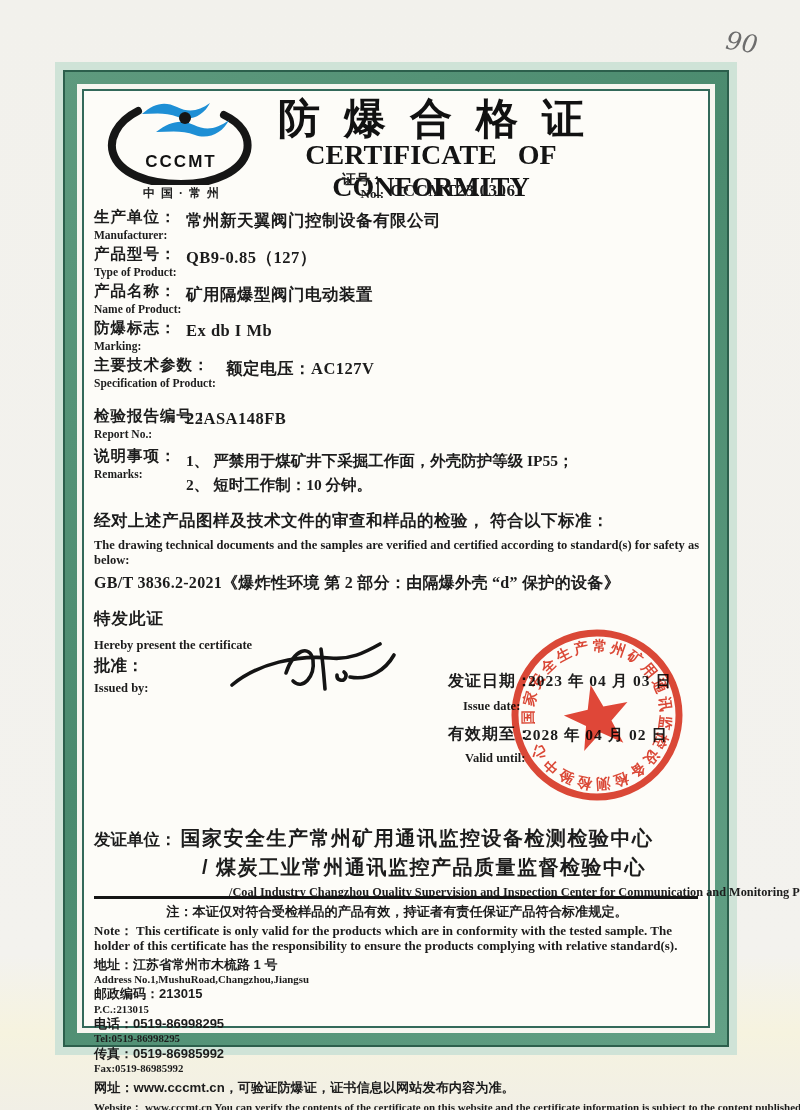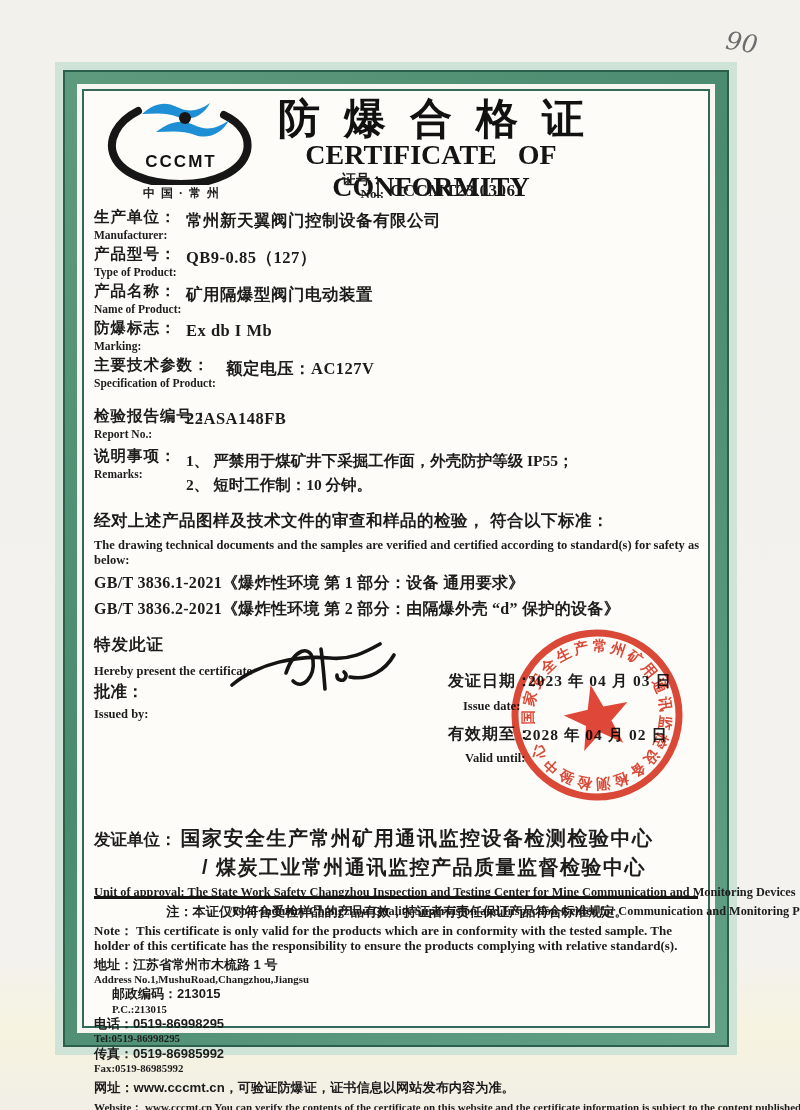--- a/index.html
+++ b/index.html
@@ -87,21 +87,21 @@
   .appr-en{font-family:"Liberation Serif",serif;font-size:12.3px;font-weight:bold;margin-top:4px;white-space:nowrap;}
   .appr-en2{font-family:"Liberation Serif",serif;font-size:12.3px;font-weight:bold;margin-left:135px;white-space:nowrap;}
   .divider{position:absolute;left:10px;right:10px;top:805px;height:3px;background:#151515;}
 
   
   .footer{position:absolute;left:10px;right:8px;top:812px;}
   .note-cn{font-size:13.2px;font-weight:bold;text-align:center;}
   .note-en{font-family:"Liberation Serif",serif;font-size:13px;font-weight:bold;line-height:1.18;margin-top:2px;}
   .addr-row{display:flex;margin-top:3px;flex-direction:column;}
   .addr-col{line-height:1.25;}
-  .c1{width:212px;}.c2{width:122px;margin-left:18px;}.c3{width:148px;}.c4{flex:1;}
+  .c1{width:212px;}.c2{width:122px;}.c3{width:148px;}.c4{flex:1;}
   .addr-cn{font-size:13px;font-weight:bold;white-space:nowrap;}
   .addr-en{font-family:"Liberation Serif",serif;font-size:10.8px;font-weight:bold;white-space:nowrap;}
   .web-cn{font-size:13.2px;font-weight:bold;margin-top:3px;}
   .web-en{font-family:"Liberation Serif",serif;font-size:11px;font-weight:bold;margin-top:3px;white-space:nowrap;}
 </style>
 </head>
 <body>
 
 <div class="page">
 
@@ -168,21 +168,20 @@
             <div class="flabel-en">Remarks:</div>
             <div class="remark-lines">
               <div>1、 严禁用于煤矿井下采掘工作面，外壳防护等级 IP55；</div>
               <div>2、 短时工作制：10 分钟。</div>
             </div>
           </div>
 
           <div class="statement">
             <div class="stmt-cn">经对上述产品图样及技术文件的审查和样品的检验， 符合以下标准：</div>
             <div class="stmt-en">The drawing technical documents and the samples are verified and certified according to standard(s) for safety as below:</div>
-            <div class="stmt-std">GB/T 3836.1-2021《爆炸性环境 第 1 部分：设备 通用要求》</div>
             <div class="stmt-std">GB/T 3836.2-2021《爆炸性环境 第 2 部分：由隔爆外壳 “d” 保护的设备》</div>
           </div>
 
           <div class="present-cn">特发此证</div>
           <div class="present-en">Hereby present the certificate</div>
           <div class="approve-cn">批准：</div>
           <div class="approve-en">Issued by:</div>
         </div>
 
         <svg class="signature" viewBox="0 0 180 80">
@@ -210,21 +209,20 @@
             <textPath href="#stampArc" startOffset="1%">国家安全生产常州矿用通讯监控设备检测检验中心</textPath>
           </text>
         </svg>
 
         <div class="approval">
           <div class="appr-row1">
             <div class="appr-label">发证单位：</div>
             <div class="appr-big">国家安全生产常州矿用通讯监控设备检测检验中心</div>
           </div>
           <div class="appr-big2">/ 煤炭工业常州通讯监控产品质量监督检验中心</div>
-          <div class="appr-en">Unit of approval:  The State Work Safety Changzhou Inspection and Testing Center for Mine Communication and Monitoring Devices</div>
           <div class="appr-en appr-en2">/Coal Industry Changzhou Quality Supervision and Inspection Center for Communication and Monitoring Products</div>
         </div>
 
         <div class="divider"></div>
 
         <div class="footer">
           <div class="note-cn">注：本证仅对符合受检样品的产品有效，持证者有责任保证产品符合标准规定。</div>
           <div class="note-en">Note： This certificate is only valid for the products which are in conformity with the tested sample. The holder of this certificate has the responsibility to ensure the products complying with relative standard(s).</div>
           <div class="addr-row">
             <div class="addr-col c1">

